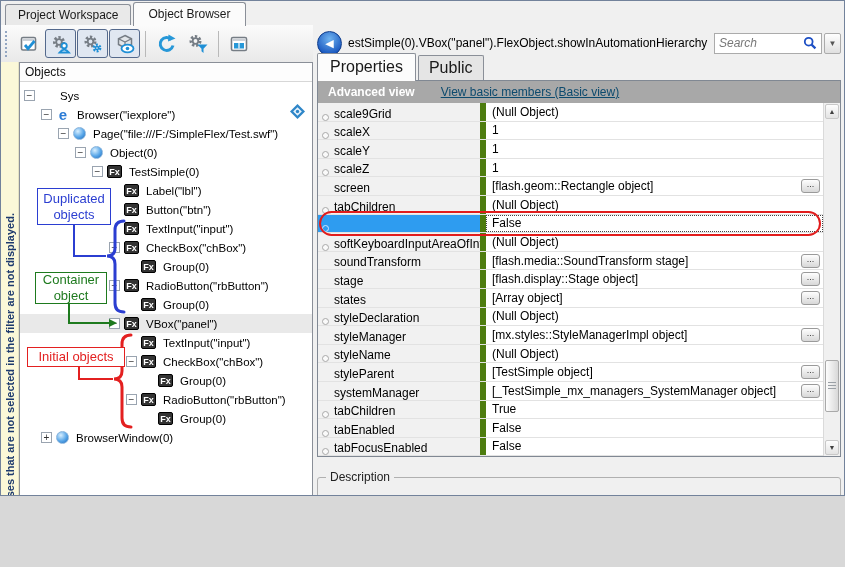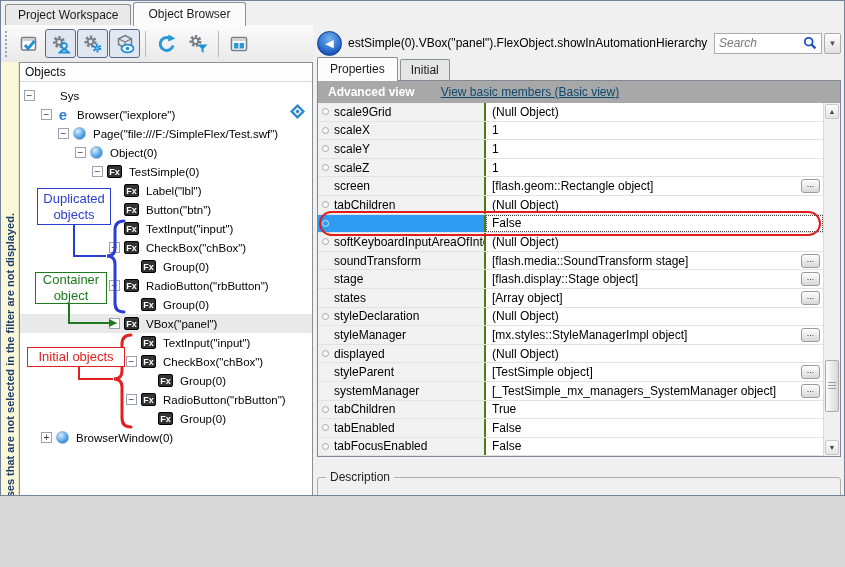--- a/index.html
+++ b/index.html
@@ -76,33 +76,33 @@
   .crumb-text { flex:1; margin-left:6px; font-size:12px; white-space:nowrap; overflow:hidden; color:#000; }
   .search-box { width:108px; height:21px; border:1px solid #ABABAB; background:#fff;
     display:flex; align-items:center; padding:0 4px; }
   .search-ph { flex:1; font-size:12px; font-style:italic; color:#777; }
   .search-drop { width:17px; height:21px; margin-left:2px; border:1px solid #ABABAB;
     background:linear-gradient(#FEFEFE,#E0E0E0); display:flex; align-items:center; justify-content:center;
     font-size:8px; color:#555; border-radius:2px; }
 
   .insp-tabs { height:23px; display:flex; align-items:flex-end; }
   .insp-tab { border:1px solid #8A8F98; border-bottom:none; background:#E5E5E5; color:#1a1a1a;
-    border-radius:2px 2px 0 0; font-size:12px; padding:3px 10px; margin-right:2px; }
+    border-radius:2px 2px 0 0; font-size:16px; padding:3px 10px; margin-right:2px; }
   .insp-tab.active { background:#FCFCFC; padding:4px 12px 5px; margin-bottom:-1px; position:relative; z-index:2; }
 
   .grid-box { border:1px solid #808893; background:#fff; height:377px; display:flex; flex-direction:column; }
   .adv-bar { height:22px; background:#A8A8A8; color:#fff; display:flex; align-items:center;
     padding:0 10px; font-size:12px; flex:none; }
   .adv-title { font-weight:bold; }
   .adv-link { margin-left:26px; text-decoration:underline; color:#0c4a6e; }
   .grid-body { flex:1; display:flex; min-height:0; }
   .prows { flex:1; position:relative; overflow:hidden; }
   .prow { height:18.6px; display:flex; border-bottom:1px solid #E2E2E2; font-size:12px; }
-  .pname { width:168px; flex:none; background:#F1F1F1; border-right:2px solid #4d7c0f;
-    display:flex; align-items:center; padding-left:4px; overflow:hidden; white-space:nowrap; }
+  .pname { width:168px; flex:none; background:#F1F1F1; border-right:6px solid #4d7c0f;
+    display:flex; align-items:flex-end; padding-left:4px; overflow:hidden; white-space:nowrap; }
   .pdot { width:7px; height:7px; border:1px solid #A8A8A8; border-radius:50%; background:#FAFAFA; flex:none; margin-right:5px; }
   .pdot.hid { visibility:hidden; }
   .pval { flex:1; display:flex; align-items:center; padding-left:6px; position:relative;
     white-space:nowrap; overflow:hidden; }
   .pell { position:absolute; right:3px; top:2px; width:19px; height:14px; border:1px solid #9A9A9A;
     border-radius:3px; background:linear-gradient(#FEFEFE,#D8D8D8); font-size:9px; line-height:9px;
     text-align:center; color:#333; }
   .prow.psel .pname { background:#2E9CF0; color:#fff; }
   .prow.psel .pdot { border-color:#CFE6FB; background:transparent; }
   .prow.psel .pval { outline:1px dotted #444; outline-offset:-1px; }
@@ -344,21 +344,21 @@
           <svg width="14" height="14" viewBox="0 0 14 14">
             <circle cx="5.7" cy="5.7" r="3.9" fill="none" stroke="#1D4FC4" stroke-width="1.8"></circle>
             <line x1="8.6" y1="8.6" x2="12.4" y2="12.4" stroke="#1D4FC4" stroke-width="2.2"></line>
           </svg>
         </div>
         <div class="search-drop">▼</div>
       </div>
 
       <div class="insp-tabs">
         <div class="insp-tab active">Properties</div>
-        <div class="insp-tab">Initial</div>
+        <div class="insp-tab">Public</div>
       </div>
 
       <div class="grid-box">
         <div class="adv-bar">
           <span class="adv-title">Advanced view</span>
           <span class="adv-link">View basic members (Basic view)</span>
         </div>
         <div class="grid-body">
           <div class="prows">
             <div class="red-oval"></div>
@@ -479,21 +479,21 @@
                   <span>styleManager</span>
                 </div>
                 <div class="pval">
                   <span>[mx.styles::StyleManagerImpl object]</span>
                   <span class="pell">...</span>
                 </div>
               </div>
               <div class="prow">
                 <div class="pname">
                   <span class="pdot"></span>
-                  <span>displayed</span>
+                  <span>styleName</span>
                 </div>
                 <div class="pval">
                   <span>(Null Object)</span>
                 </div>
               </div>
               <div class="prow">
                 <div class="pname">
                   <span class="pdot hid"></span>
                   <span>styleParent</span>
                 </div>

